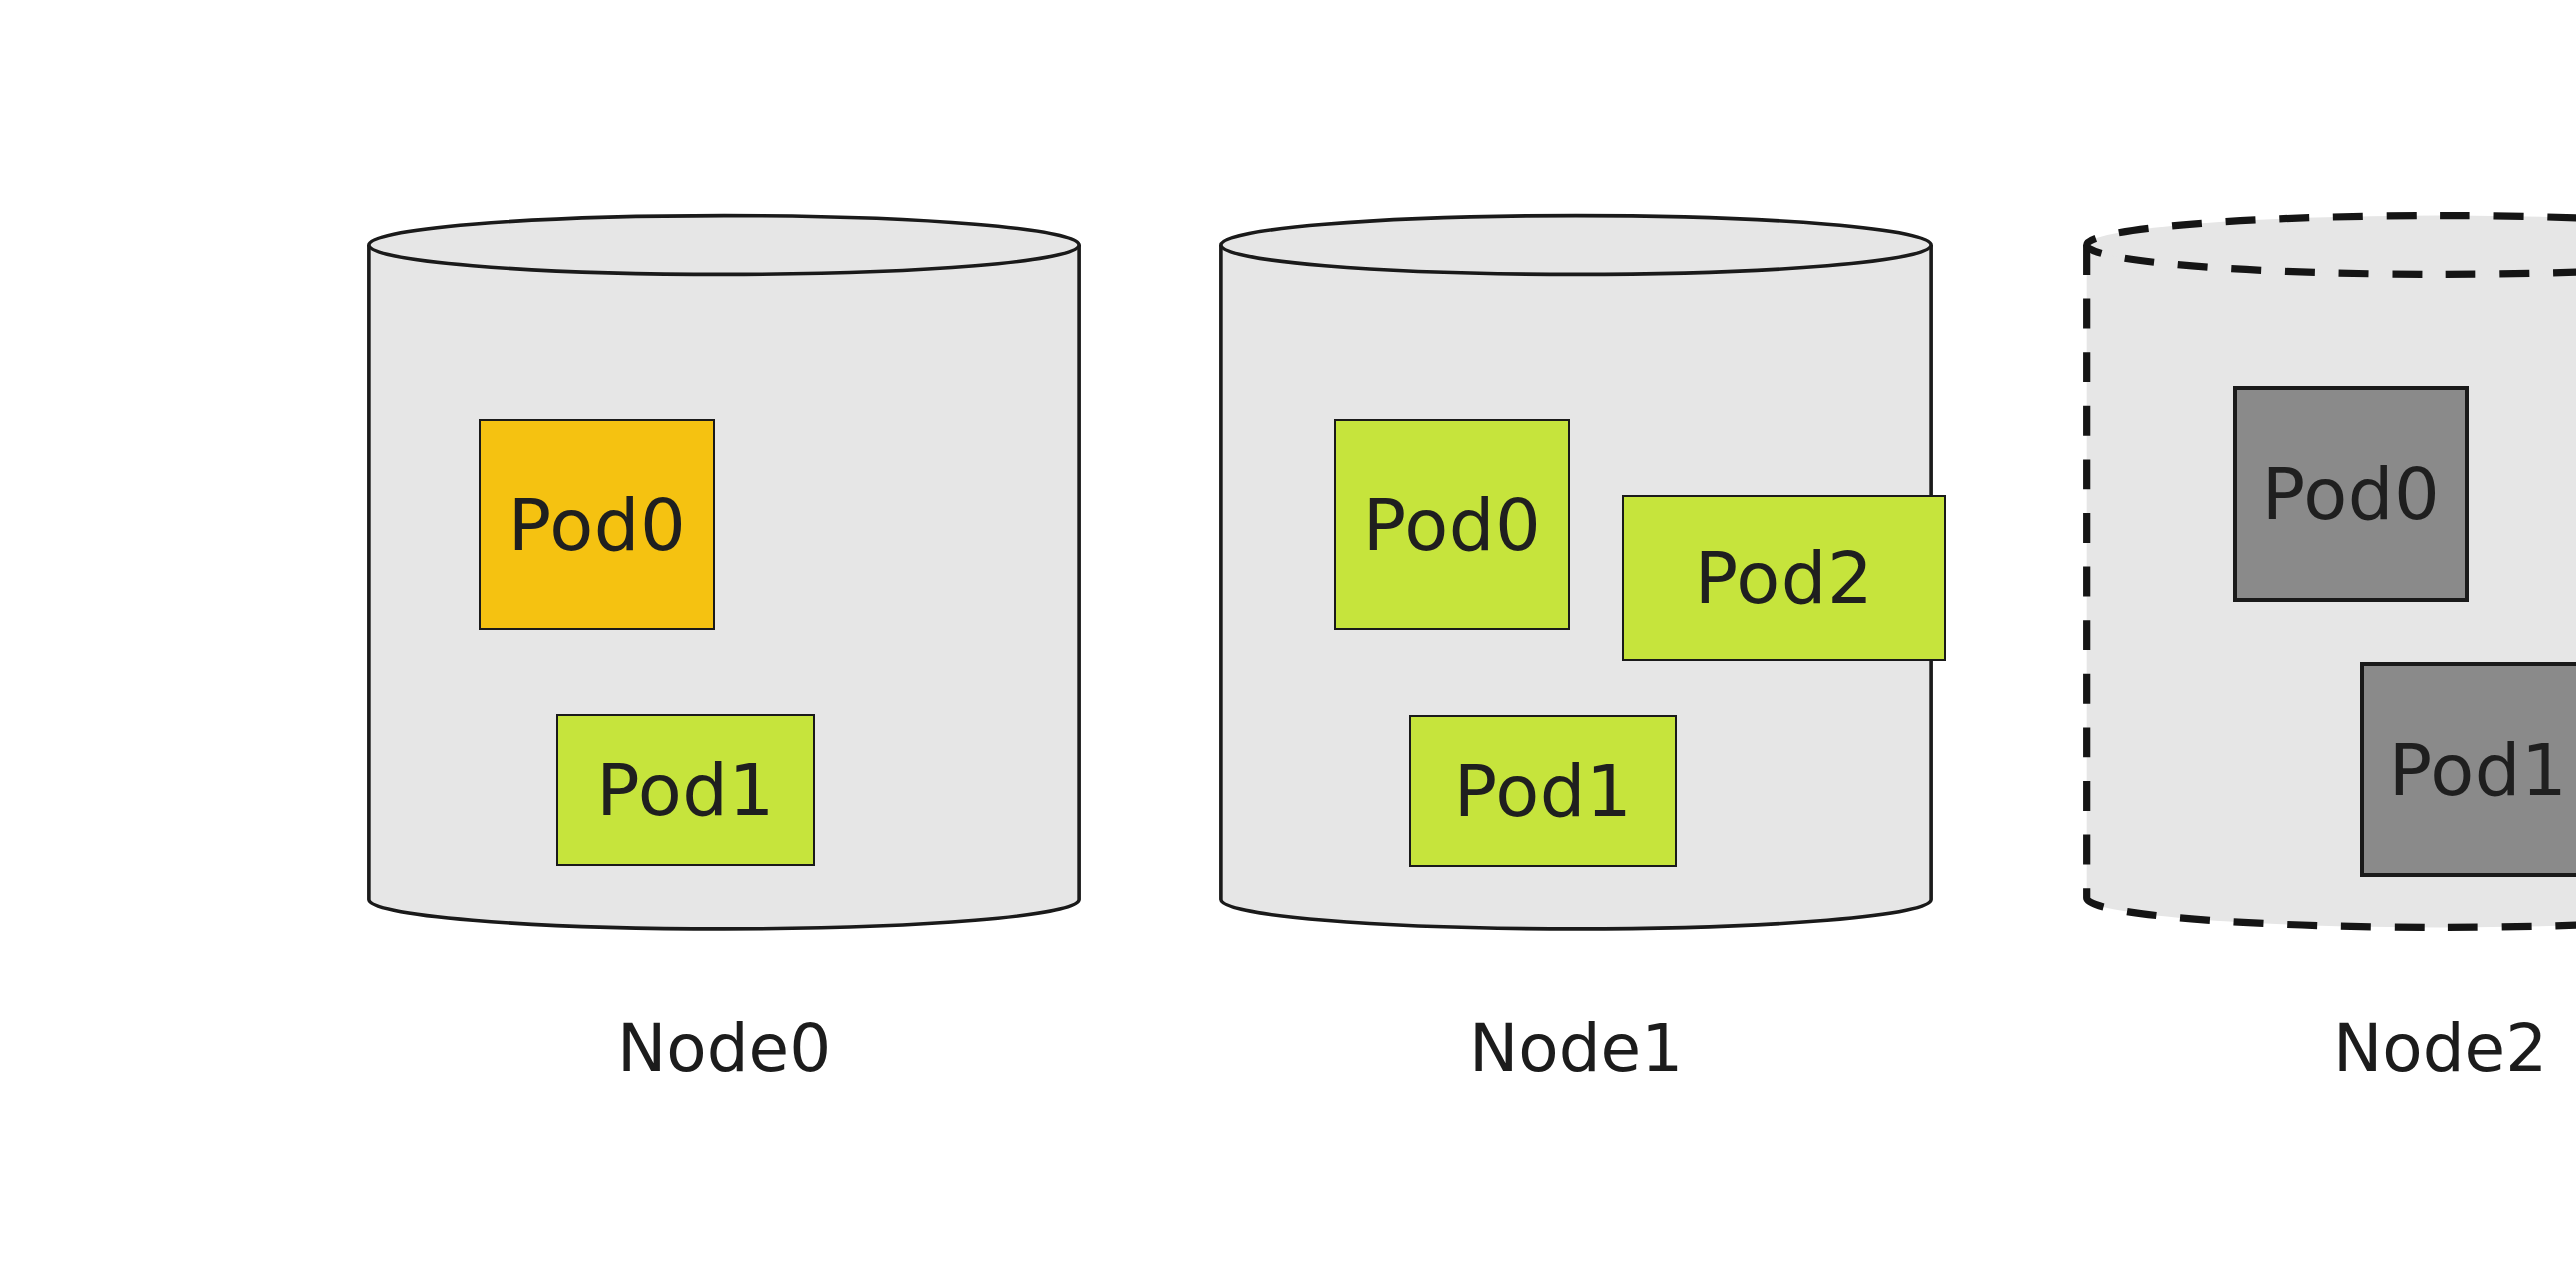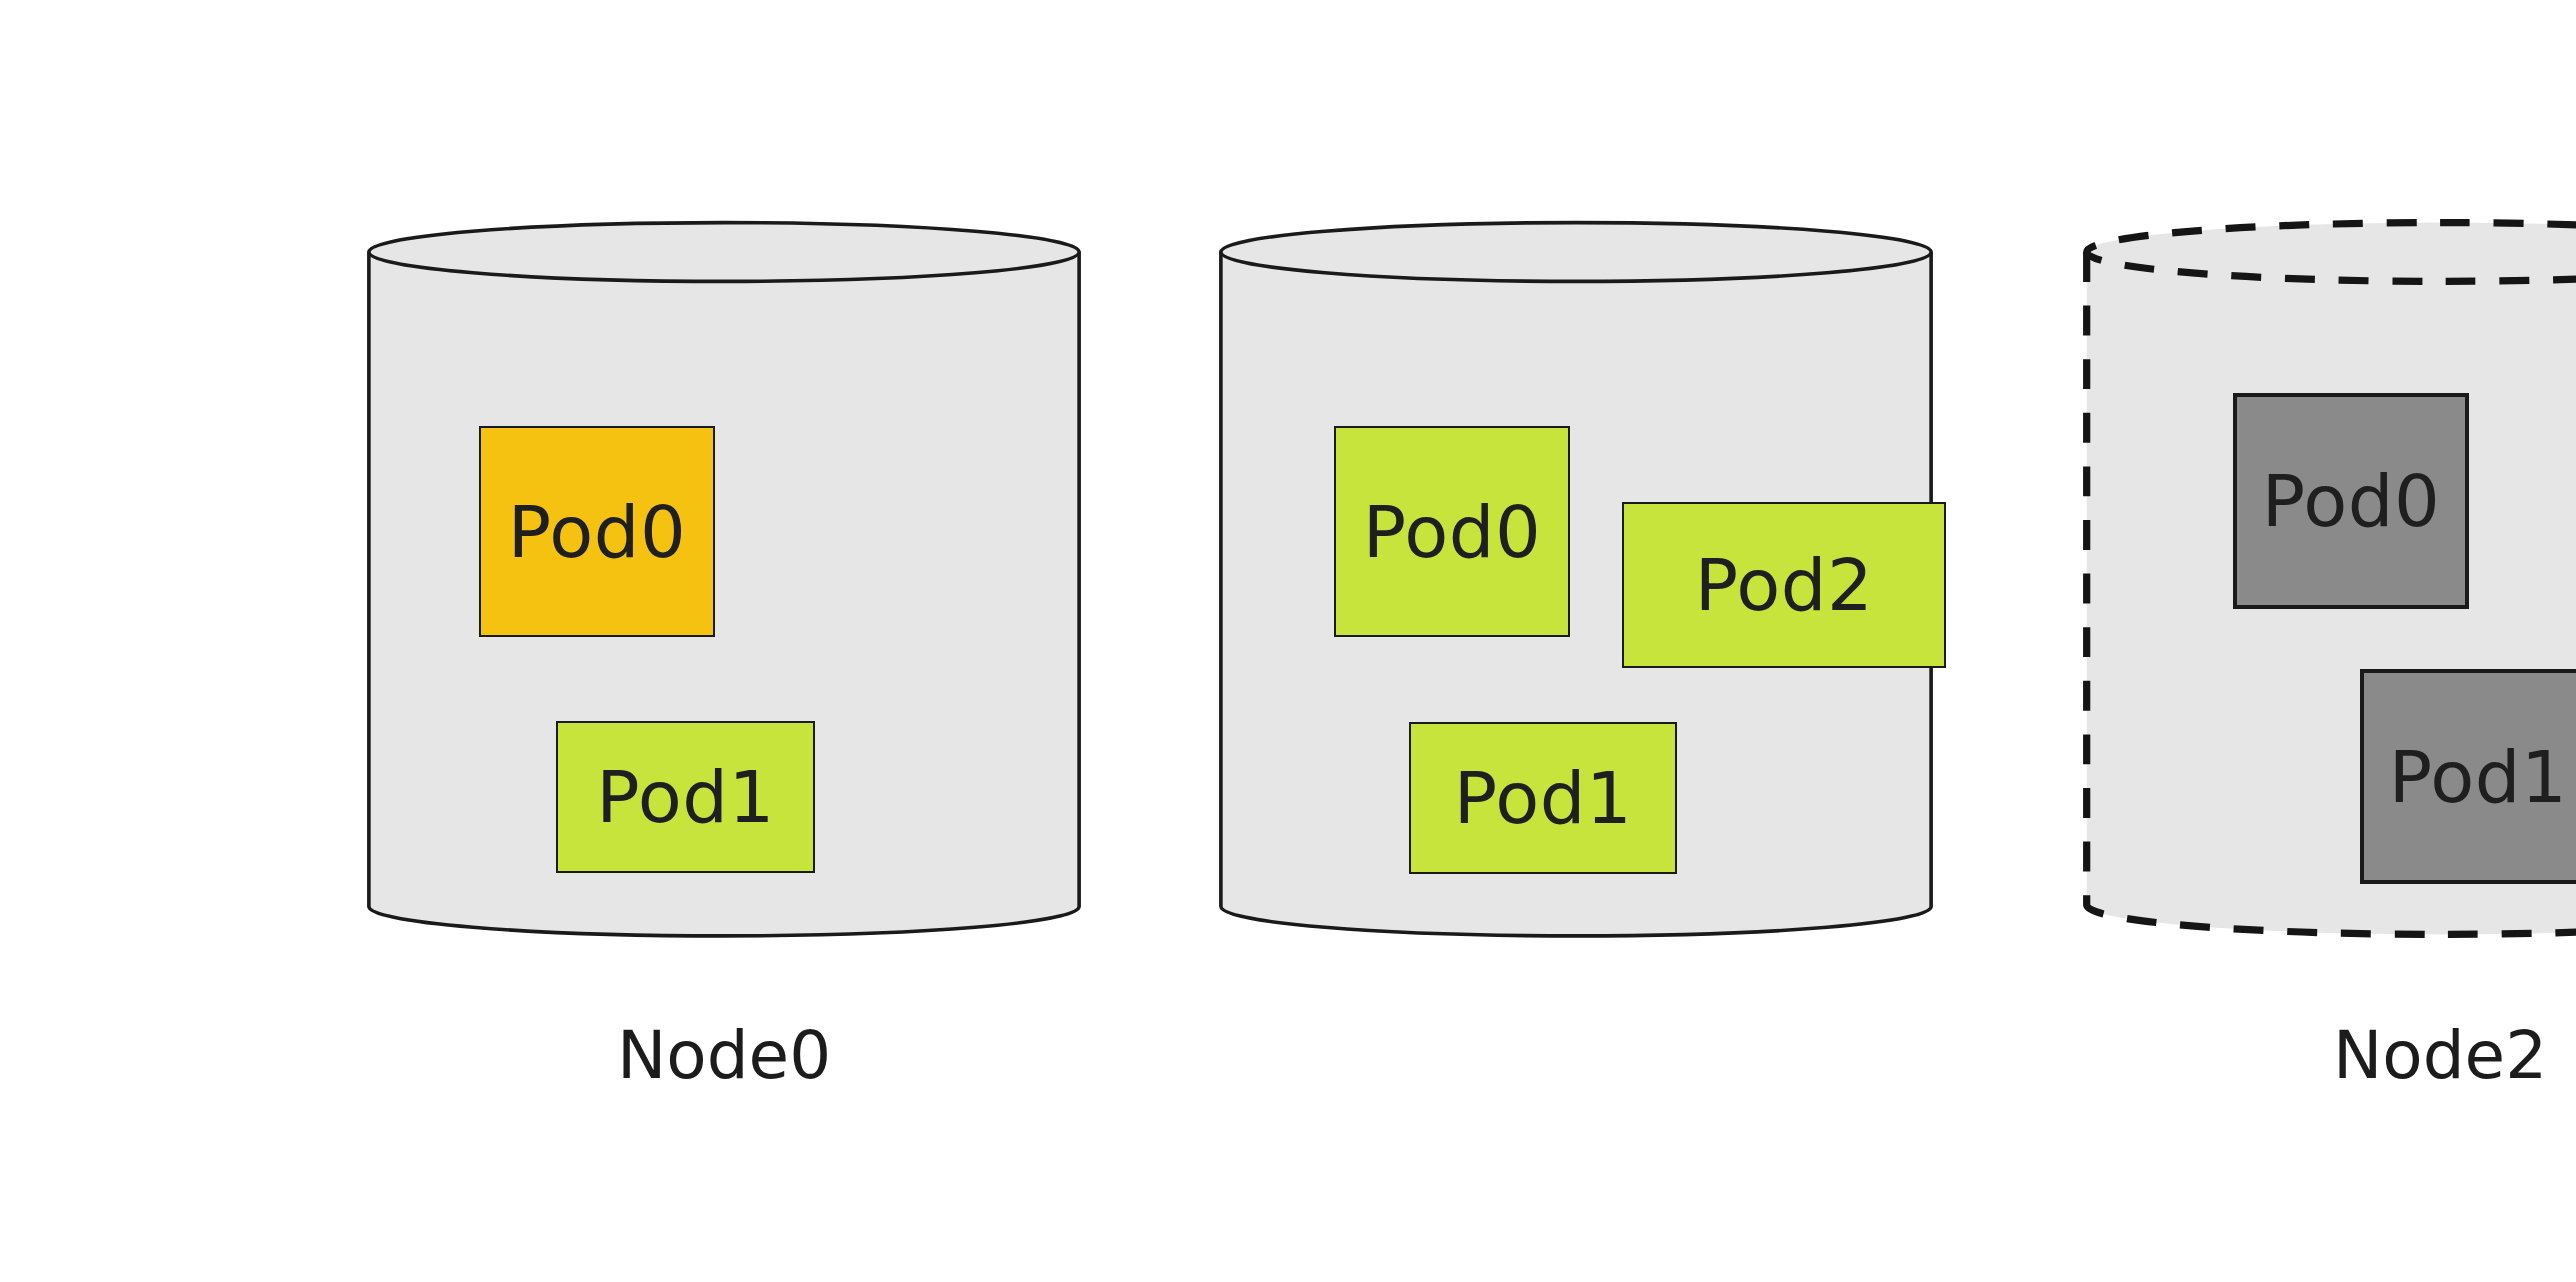--- a/index.html
+++ b/index.html
@@ -10,21 +10,21 @@
   }
   #canvas {
     position: relative;
     width: 3311px;
     height: 1282px;
     background: #FFFFFF;
     overflow: hidden;
   }
   .node {
     position: absolute;
-    top: 219px;
+    top: 212px;
     width: 714px;
     height: 719px;
   }
   .node-n0 { left: 367px; }
   .node-n1 { left: 1219px; }
   .node-n2 { left: 2083px; }
 
   .cyl-svg {
     position: absolute;
     left: 0;
@@ -81,20 +81,21 @@
   </div>
 
   <div class="node node-n1">
     <svg class="cyl-svg" width="714" height="719" viewBox="0 0 1385 1395">
       <path d="M 3.5 64 L 3.5 1334 A 689 57 0 0 0 1381.5 1334 L 1381.5 64" fill="#E6E6E6" stroke="#1A1A1A" stroke-width="7"></path>
       <ellipse cx="692.5" cy="64" rx="689" ry="57" fill="#E6E6E6" stroke="#1A1A1A" stroke-width="7"></ellipse>
     </svg>
     <div class="pod pod-a" style="background: rgb(198, 228, 60);">Pod0</div>
     <div class="pod pod-c" style="background: rgb(198, 228, 60);">Pod2</div>
     <div class="pod pod-b" style="background: rgb(198, 228, 60);">Pod1</div>
+    <div class="node-label">Node1</div>
   </div>
 
   <div class="node node-n2">
     <svg class="cyl-svg" width="714" height="719" viewBox="0 0 1385 1395">
       <path d="M 7 64 L 7 1331 A 685.5 57 0 0 0 1378 1331 L 1378 64" fill="#E6E6E6" stroke="#151515" stroke-width="14" stroke-dasharray="58 46"></path>
       <ellipse cx="692.5" cy="64" rx="685.5" ry="57" fill="#E6E6E6" stroke="#151515" stroke-width="14" stroke-dasharray="58 46"></ellipse>
     </svg>
     <div class="pod pod-a pod-gray-border" style="background: rgb(138, 138, 138);">Pod0</div>
     <div class="pod pod-b pod-gray-border" style="background: rgb(138, 138, 138);">Pod1</div>
     <div class="node-label">Node2</div>

